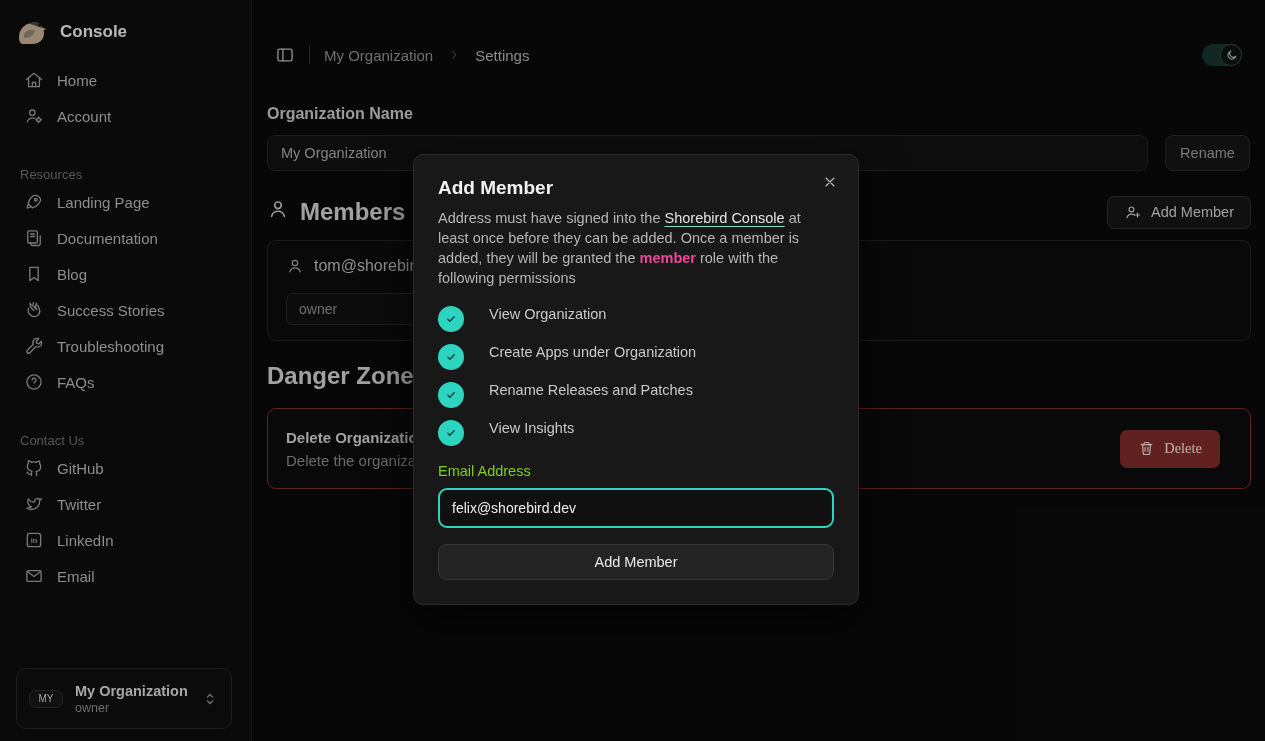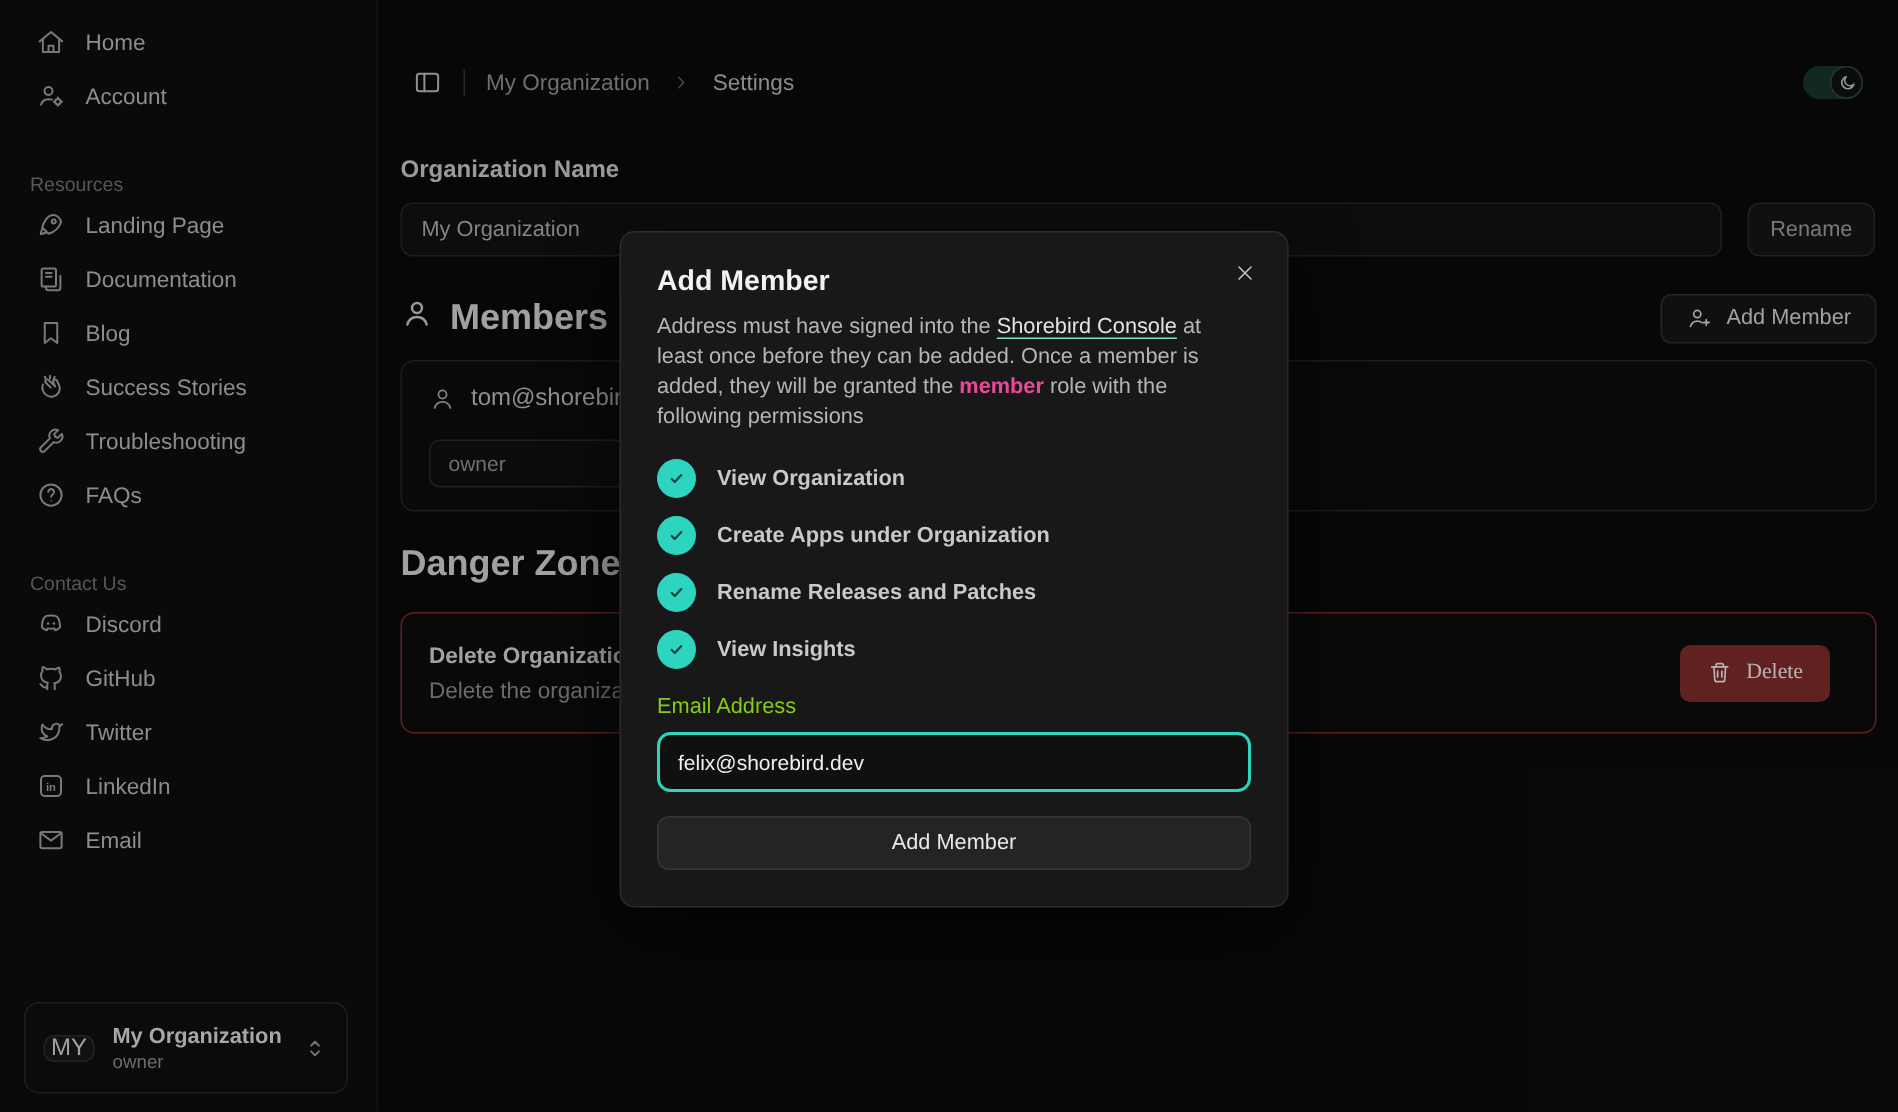--- a/index.html
+++ b/index.html
@@ -19,21 +19,21 @@
   .nav-item { display:flex; align-items:center; gap:13px; height:36px; padding-left:24px;
               color:#b5b5b5; font-size:15px; cursor:pointer; }
   .nav-item .ic { color:#9b9b9b; }
   .nav-gap { height:10px; }
   .section-title { margin-top:30px; height:20px; padding-left:20px; color:#6f6f6f; font-size:13px;
                    display:flex; align-items:center; }
   .org-switcher { position:absolute; left:16px; right:19px; bottom:12px; height:61px;
                   border:1px solid #272727; border-radius:10px; background:#0f0f0f;
                   display:flex; align-items:center; gap:12px; padding:0 12px; cursor:pointer; }
   .org-avatar { width:34px; height:18px; border:1px solid #2e2e2e; border-radius:7px;
-                background:#171717; color:#cfcfcf; font-size:16px; display:flex;
+                background:#171717; color:#cfcfcf; font-size:10px; display:flex;
                 align-items:center; justify-content:center; }
   .org-meta { flex:1; min-width:0; }
   .org-name { color:#d6d6d6; font-size:14.5px; font-weight:bold; }
   .org-role { color:#8a8a8a; font-size:12.5px; margin-top:2px; }
   .org-switcher .ic { color:#9a9a9a; width:18px; height:18px; }
 
   
   .main { position:absolute; left:252px; top:0; right:0; bottom:0; }
   .topbar { position:absolute; top:42px; left:23px; height:26px; display:flex; align-items:center; gap:14px; }
   .panel-btn { color:#b9b9b9; background:none; border:none; cursor:pointer; display:flex; }
@@ -93,38 +93,47 @@
            box-shadow:0 14px 45px rgba(0,0,0,0.65); }
   .modal-title { color:#f2f2f2; font-size:19px; font-weight:bold; }
   .modal-close { position:absolute; top:15px; right:16px; background:none; border:none;
                  color:#c0c0c0; cursor:pointer; display:flex; padding:4px; }
   .modal-close .ic { width:16px; height:16px; }
   .modal-desc { margin-top:9px; color:#b5b5b5; font-size:14.5px; line-height:20px; }
   .modal-desc a { color:#e3e3e3; text-decoration:underline; text-underline-offset:3px;
                   text-decoration-color:#7fe0cf; cursor:pointer; }
   .modal-desc b { color:#ec4899; }
   .perm-list { margin-top:18px; }
-  .perm-row { display:flex; align-items:center; gap:14px; height:26px; margin-bottom:12px;font-weight:bold; }
+  .perm-row { display:flex; align-items:flex-start; gap:25px; height:26px; margin-bottom:12px; }
   .check-circle { width:26px; height:26px; border-radius:50%; background:#2dd4bf;
                   display:flex; align-items:center; justify-content:center; }
   .check-circle .ic { width:14px; height:14px; color:#10443b; stroke-width:2.4; }
   .perm-label { color:#c9c9c9; font-size:14.5px; }
   .email-label { margin-top:17px; color:#84cc16; font-size:14.5px; }
   .email-input { margin-top:9px; width:100%; height:40px; background:#101010; border:2px solid #2dd4bf;
                  border-radius:9px; color:#efefef; font-size:14px; padding:0 12px; font-family:inherit;
                  outline:none; display:block; }
   .modal-submit { margin-top:16px; width:100%; height:36px; background:#242424; border:1px solid #363636;
                   border-radius:8px; color:#e8e8e8; font-size:14.5px; cursor:pointer; font-family:inherit; }
 </style>
 </head>
 <body>
 
 <div class="app">
 
   <nav class="sidebar">
+    <div class="logo-row">
+      <svg width="34" height="30" viewBox="0 0 34 30">
+        <path d="M3 20c0-8 6.5-14 14-14 4 0 7.5 1.8 9.8 4.7L30 12l-2.5 1.5c.3 1 .5 2 .5 3 0 6-5 10.5-11.5 10.5H7c-2.5 0-4-2.5-4-7z" fill="#c4ae93"></path>
+        <path d="M13.5 6.8C15.5 4.6 19.5 4 22 5.5c2.1 1.2 3.6 3.3 4.1 5.4L13.5 6.8z" fill="#4d453d"></path>
+        <path d="M8 17.5c2-4 7-6 11-4-1 5-6 8-11 7z" fill="#8d8277"></path>
+        <circle cx="23.5" cy="8.3" r="1.3" fill="#141414"></circle>
+      </svg>
+      <span class="logo-text">Console</span>
+    </div>
 
     <div class="nav-gap"></div>
     <div class="nav-item">
       <svg class="ic" viewBox="0 0 24 24">
           <path d="M3 11.5L12 4l9 7.5"></path>
           <path d="M5.5 9.5V20h13V9.5"></path>
           <path d="M10 20v-5h4v5"></path>
         </svg>
       <span>Home</span>
     </div>
@@ -177,28 +186,20 @@
     <div class="nav-item">
       <svg class="ic" viewBox="0 0 24 24">
           <circle cx="12" cy="12" r="8.5"></circle>
           <path d="M9.8 9.5a2.3 2.3 0 114 1.6c-.7.7-1.6 1-1.6 2.2"></path>
           <circle cx="12.1" cy="16.6" r="0.6" fill="currentColor" stroke="none"></circle>
         </svg>
       <span>FAQs</span>
     </div>
 
     <div class="section-title">Contact Us</div>
-    <div class="nav-item">
-      <svg class="ic" viewBox="0 0 24 24">
-          <path d="M8.5 5.5C10 5 14 5 15.5 5.5c2 .6 3.5 4 3.8 8.3.1 1.4-2.3 3-3.8 3.2l-.8-1.5c-1.7.4-3.7.4-5.4 0L8.5 17c-1.5-.2-3.9-1.8-3.8-3.2C5 9.5 6.5 6.1 8.5 5.5z"></path>
-          <circle cx="9.7" cy="11.5" r="1" fill="currentColor" stroke="none"></circle>
-          <circle cx="14.3" cy="11.5" r="1" fill="currentColor" stroke="none"></circle>
-        </svg>
-      <span>Discord</span>
-    </div>
     <div class="nav-item">
       <svg class="ic" viewBox="0 0 24 24">
           <path d="M9 19.5c-4 1-4-2-5.5-2.5M15 21v-3c0-.9-.1-1.3-.5-1.8 2.8-.3 5.5-1.4 5.5-6a4.6 4.6 0 00-1.3-3.2 4.2 4.2 0 00-.1-3.2s-1-.3-3.4 1.3a11.8 11.8 0 00-6.4 0C6.4 3 5.4 3.3 5.4 3.3a4.2 4.2 0 00-.1 3.2A4.6 4.6 0 004 9.7c0 4.6 2.7 5.7 5.5 6-.4.5-.5 1-.5 1.8v3.5"></path>
         </svg>
       <span>GitHub</span>
     </div>
     <div class="nav-item">
       <svg class="ic" viewBox="0 0 24 24">
           <path d="M21 5.9c-.7.3-1.4.5-2.1.6A3.6 3.6 0 0012.7 9v.8A8.5 8.5 0 015.2 6s-3 6.5 3.8 9.5A9.7 9.7 0 013.5 17c6.8 3.8 15.2 0 15.2-8.7v-.7c.9-.6 1.6-1.5 2.3-1.7z"></path>
         </svg>

